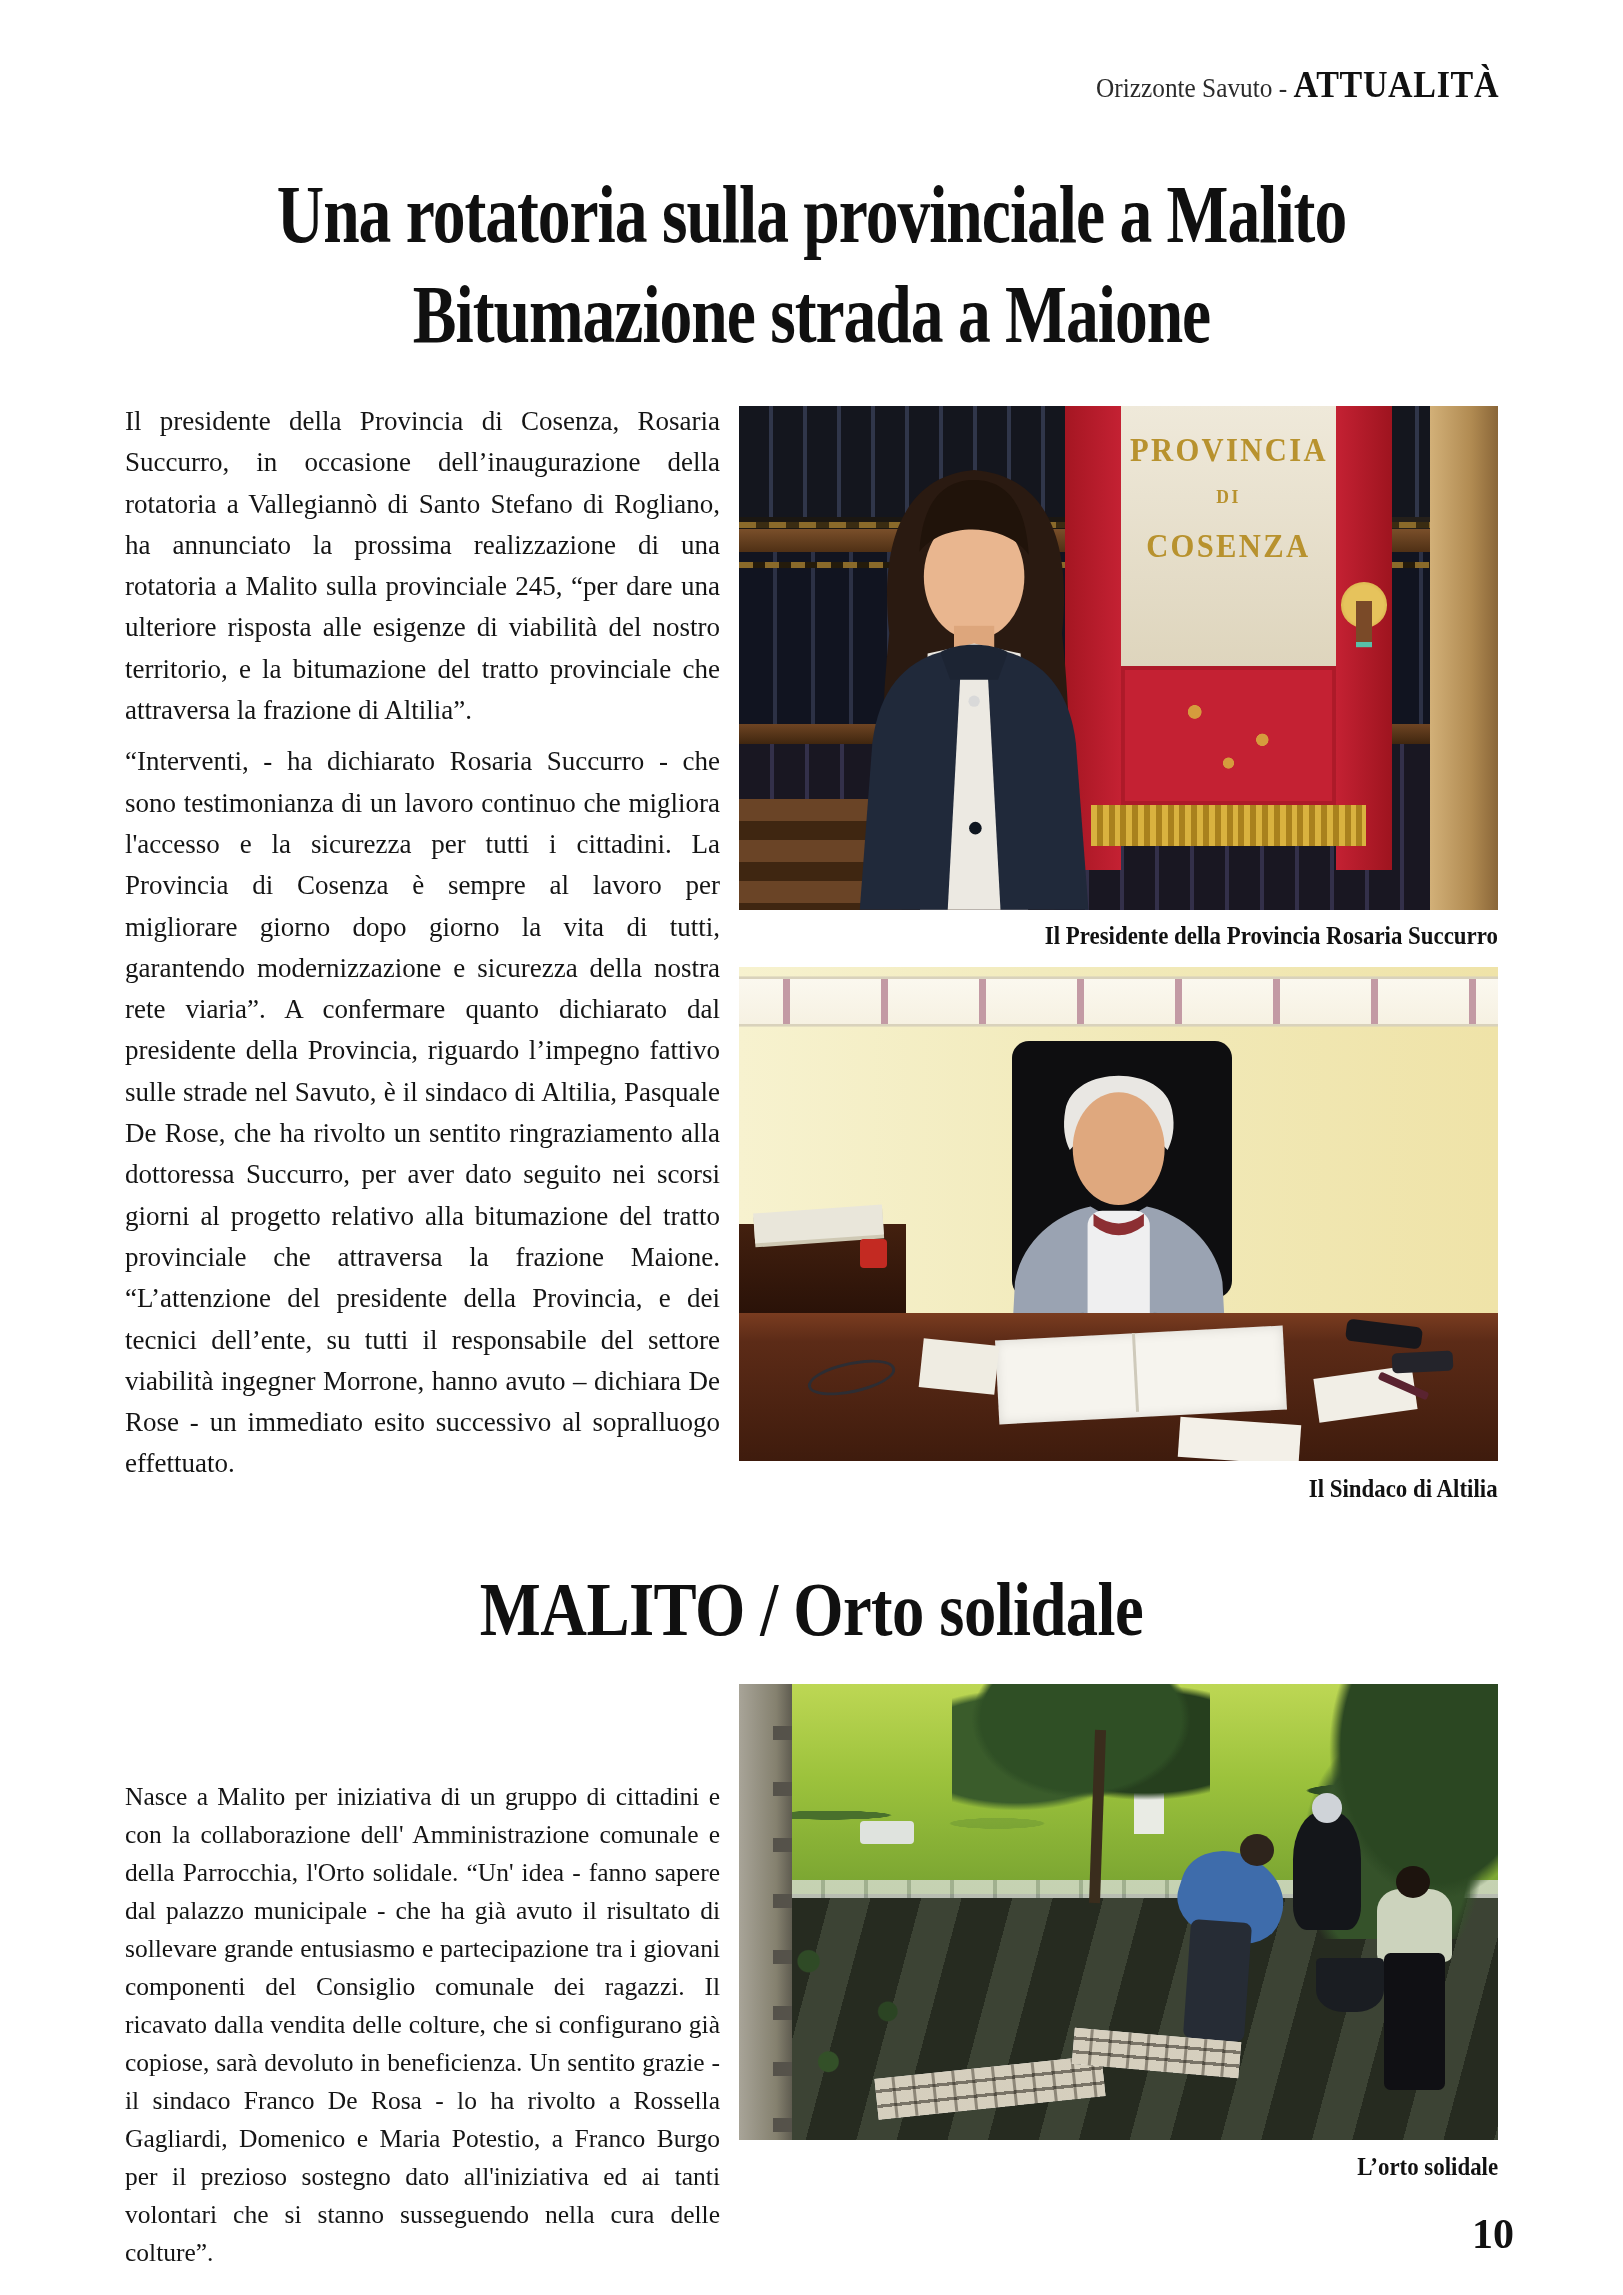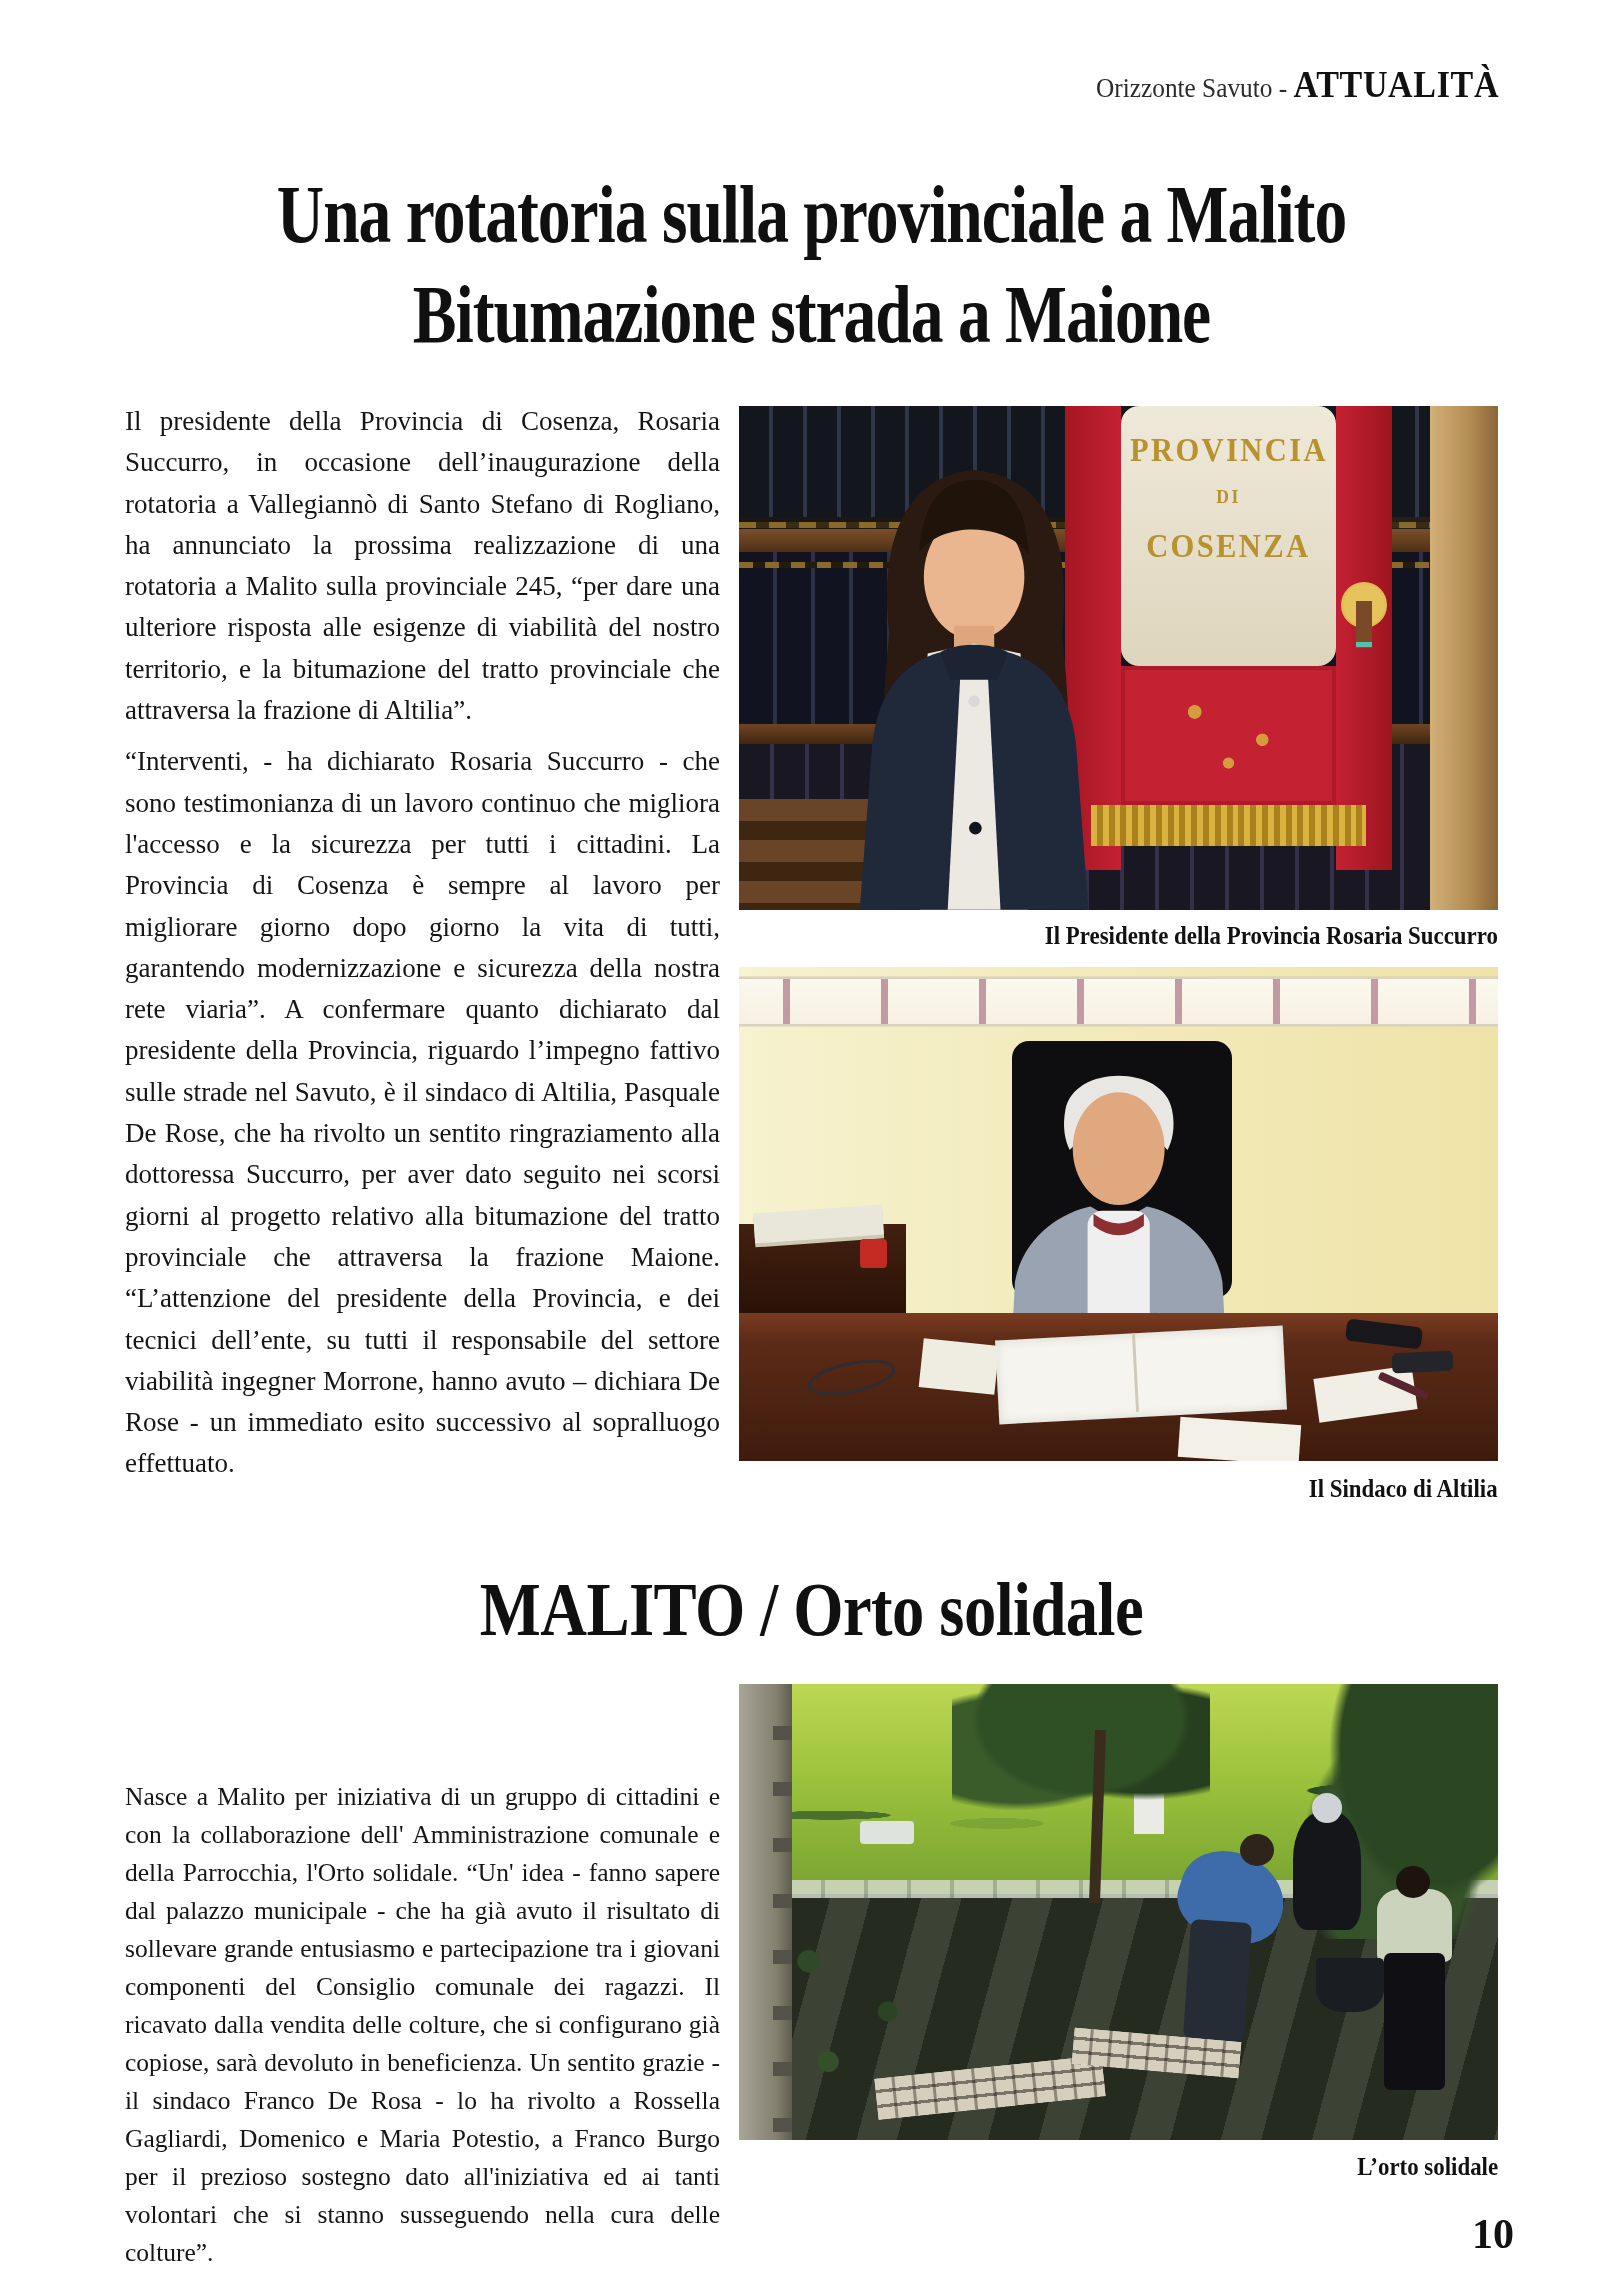--- a/index.html
+++ b/index.html
@@ -66,21 +66,21 @@
     background:repeating-linear-gradient(90deg,#191722 0 31px,#33304a 31px 35px),
                linear-gradient(180deg,#241c12,#140f08);}
   .p1-stairs{left:0;top:78%;width:30%;height:22%;
     background:repeating-linear-gradient(180deg,#6a4426 0 22px,#3f2611 22px 41px);}
   .p1-column{right:0;top:0;width:9%;height:100%;
     background:linear-gradient(90deg,#d2b078,#b18b52 60%,#8a6638);}
   .p1-banner{left:43%;top:0;width:43%;height:92%;}
   .p1-ban-left{left:0;top:0;width:17%;height:100%;background:linear-gradient(90deg,#a51622,#c42133);}
   .p1-ban-right{right:0;top:0;width:17%;height:100%;background:linear-gradient(90deg,#c42133,#9e141f);}
   .p1-ban-center{left:17%;top:0;width:66%;height:56%;background:linear-gradient(180deg,#efe9da,#ded5bd);
-    display:flex;flex-direction:column;align-items:center;justify-content:flex-start;padding-top:6%;box-sizing:border-box;border-radius:18px;}
+    display:flex;flex-direction:column;align-items:center;justify-content:flex-start;padding-top:6%;box-sizing:border-box;}
   .p1-ban-word{font-weight:bold;color:#b8922e;letter-spacing:2.6px;transform:scaleX(0.9);}
   .p1-ban-w1{font-size:34px;margin-top:5.2px;}
   .p1-ban-w2{font-size:19.6px;margin-top:17px;}
   .p1-ban-w3{font-size:34px;margin-top:19.6px;}
   .p1-ban-low{left:17%;top:56%;width:66%;height:30%;background:#c42133;
     box-shadow:inset 0 0 0 3.9px #ad1a29;}
   .p1-ban-orn{left:24%;top:60%;width:52%;height:20%;
     background:radial-gradient(circle at 30% 30%,#d9b23f 0 6.5px,transparent 7.2px),
                radial-gradient(circle at 70% 60%,#d9b23f 0 5.9px,transparent 6.5px),
                radial-gradient(circle at 50% 85%,#d9b23f 0 5.2px,transparent 5.9px);

